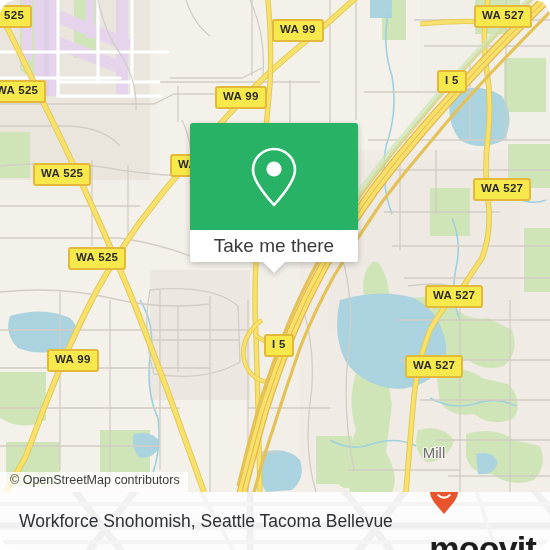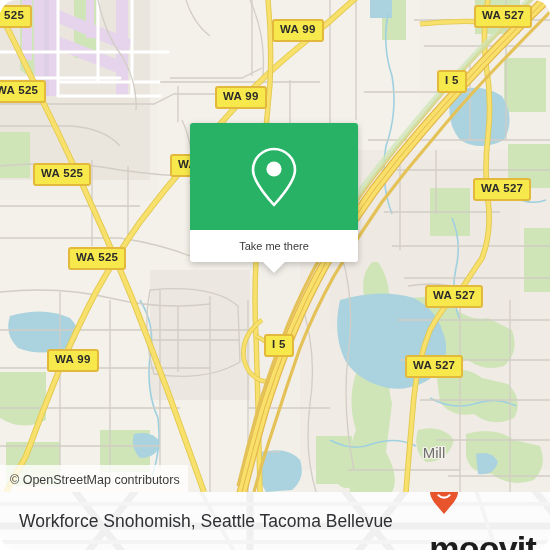--- a/index.html
+++ b/index.html
@@ -62,21 +62,21 @@
       0 1.2px #f4f1ea, 0 -1.2px #f4f1ea,
       1px 1px #f4f1ea, -1px -1px #f4f1ea,
       1px -1px #f4f1ea, -1px 1px #f4f1ea;
   }
 
   
   #attribution {
     position: absolute;
     left: 0;
     bottom: 0;
-    padding: 8px 8px 4px 10px;
+    padding: 1px 8px 4px 10px;
     background: rgba(255,255,255,0.78);
     color: #3b3b3b;
     font-family: "Liberation Sans", sans-serif;
     font-size: 12.5px;
     line-height: 15px;
     white-space: nowrap;
   }
 
   
   #popup {
@@ -98,21 +98,21 @@
     height: 32px;
     background: #ffffff;
     border-radius: 0 0 3px 3px;
     display: flex;
     align-items: center;
     justify-content: center;
   }
   #popup-label {
     color: #3a3a3a;
     font-family: "Liberation Sans", sans-serif;
-    font-size: 11px;
+    font-size: 19px;
     line-height: 18px;
     white-space: nowrap;
   }
   #popup-tail {
     position: absolute;
     left: 50%;
     bottom: -11px;
     margin-left: -11px;
     width: 0; height: 0;
     border-left: 11px solid transparent;

